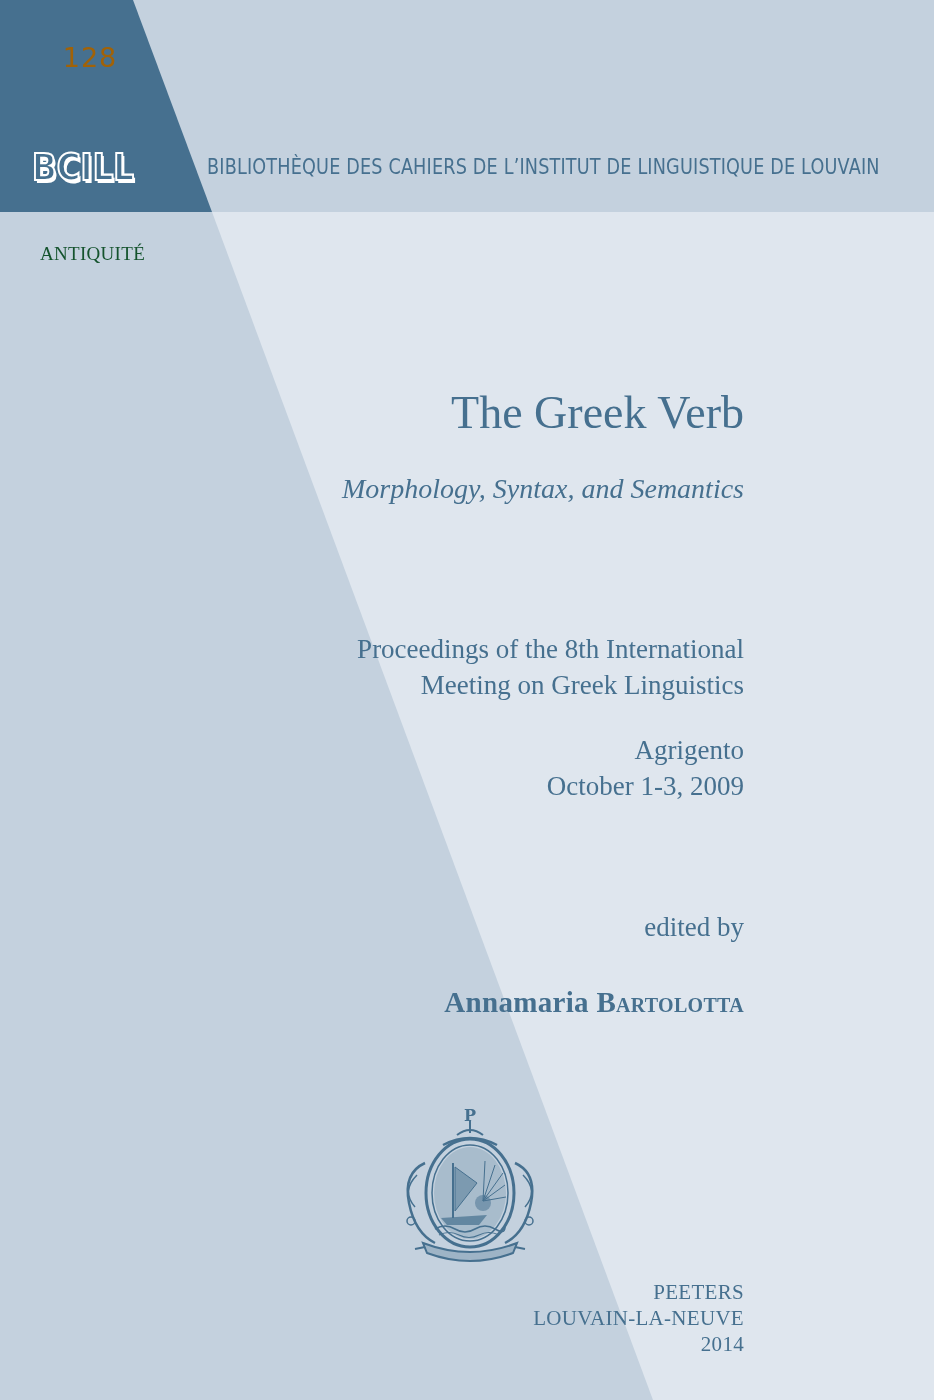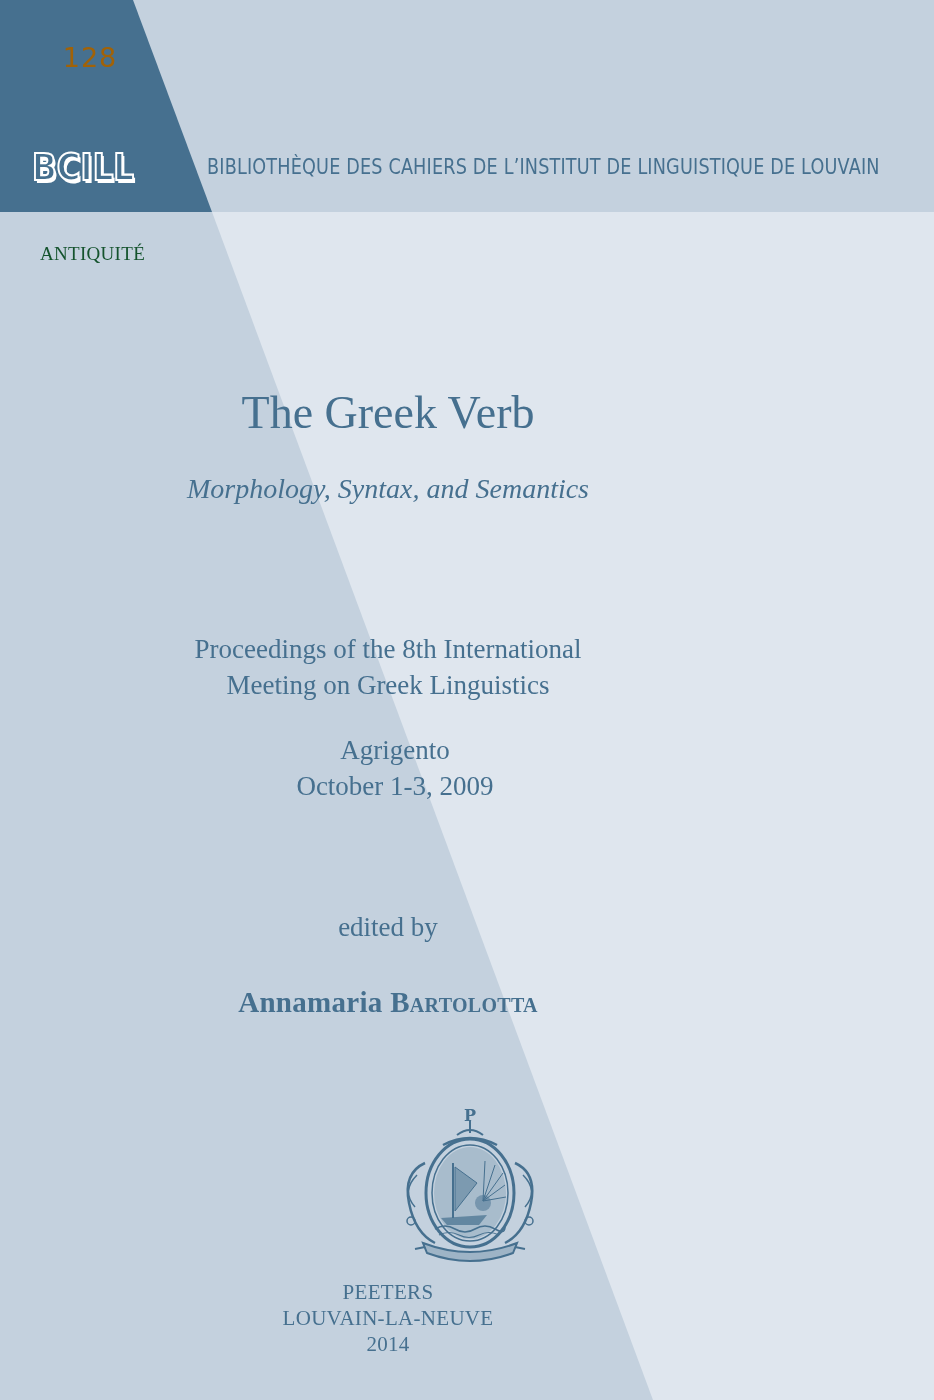--- a/index.html
+++ b/index.html
@@ -4,21 +4,21 @@
   <style>
     html, body { margin: 0; padding: 0; }
     body {
       width: 934px; height: 1400px; position: relative; overflow: hidden;
       background: #dfe6ee;
       font-family: "Liberation Serif", "DejaVu Serif", serif;
       color: #46708f;
     }
     .bg-svg { position: absolute; left: 0; top: 0; width: 934px; height: 1400px; }
     .abs { position: absolute; }
-    .center { left: 16px; width: 744px; text-align: center; }
+    .center { left: 0; width: 744px; text-align: right; }
 
     .series-number {
       left: 40px; top: 42px; width: 100px; text-align: center;
       font-family: "DejaVu Sans", sans-serif; font-size: 27px; color: #a16207;
       letter-spacing: 1px;
     }
     .logo {
       left: 30px; top: 143px; width: 110px; height: 46px;
     }
     .logo svg { width: 110px; height: 46px; }
@@ -27,21 +27,21 @@
       font-family: "DejaVu Sans", sans-serif; font-size: 20.5px; color: #46708f;
       transform: scaleX(0.86); transform-origin: left top; letter-spacing: 0.2px;
     }
     .subject {
       left: 40px; top: 243px; font-size: 19px; color: #14532d; letter-spacing: 0.3px;
     }
 
     .title { top: 386px; font-size: 46px; }
     .subtitle { top: 473px; font-size: 28px; font-style: italic; }
     .proceedings { top: 631px; font-size: 27px; line-height: 36px; }
-    .place { top: 732px; font-size: 27px; line-height: 36px; margin-left: 7px; }
+    .place { top: 732px; font-size: 27px; line-height: 36px; }
     .edited { top: 912px; font-size: 27px; font-family: Liberation Serif, serif; }
     .editor { top: 986px; font-size: 29px; font-weight: bold; letter-spacing: 0.3px; }
     .editor .sc { font-variant: small-caps; }
 
     .emblem { left: 395px; top: 1103px; width: 150px; height: 162px; }
     .emblem svg { width: 150px; height: 162px; }
 
     .publisher { top: 1268px; font-size: 21px; line-height: 26px; letter-spacing: 0.3px; margin-top: 11px; }
   </style>
 </head>

